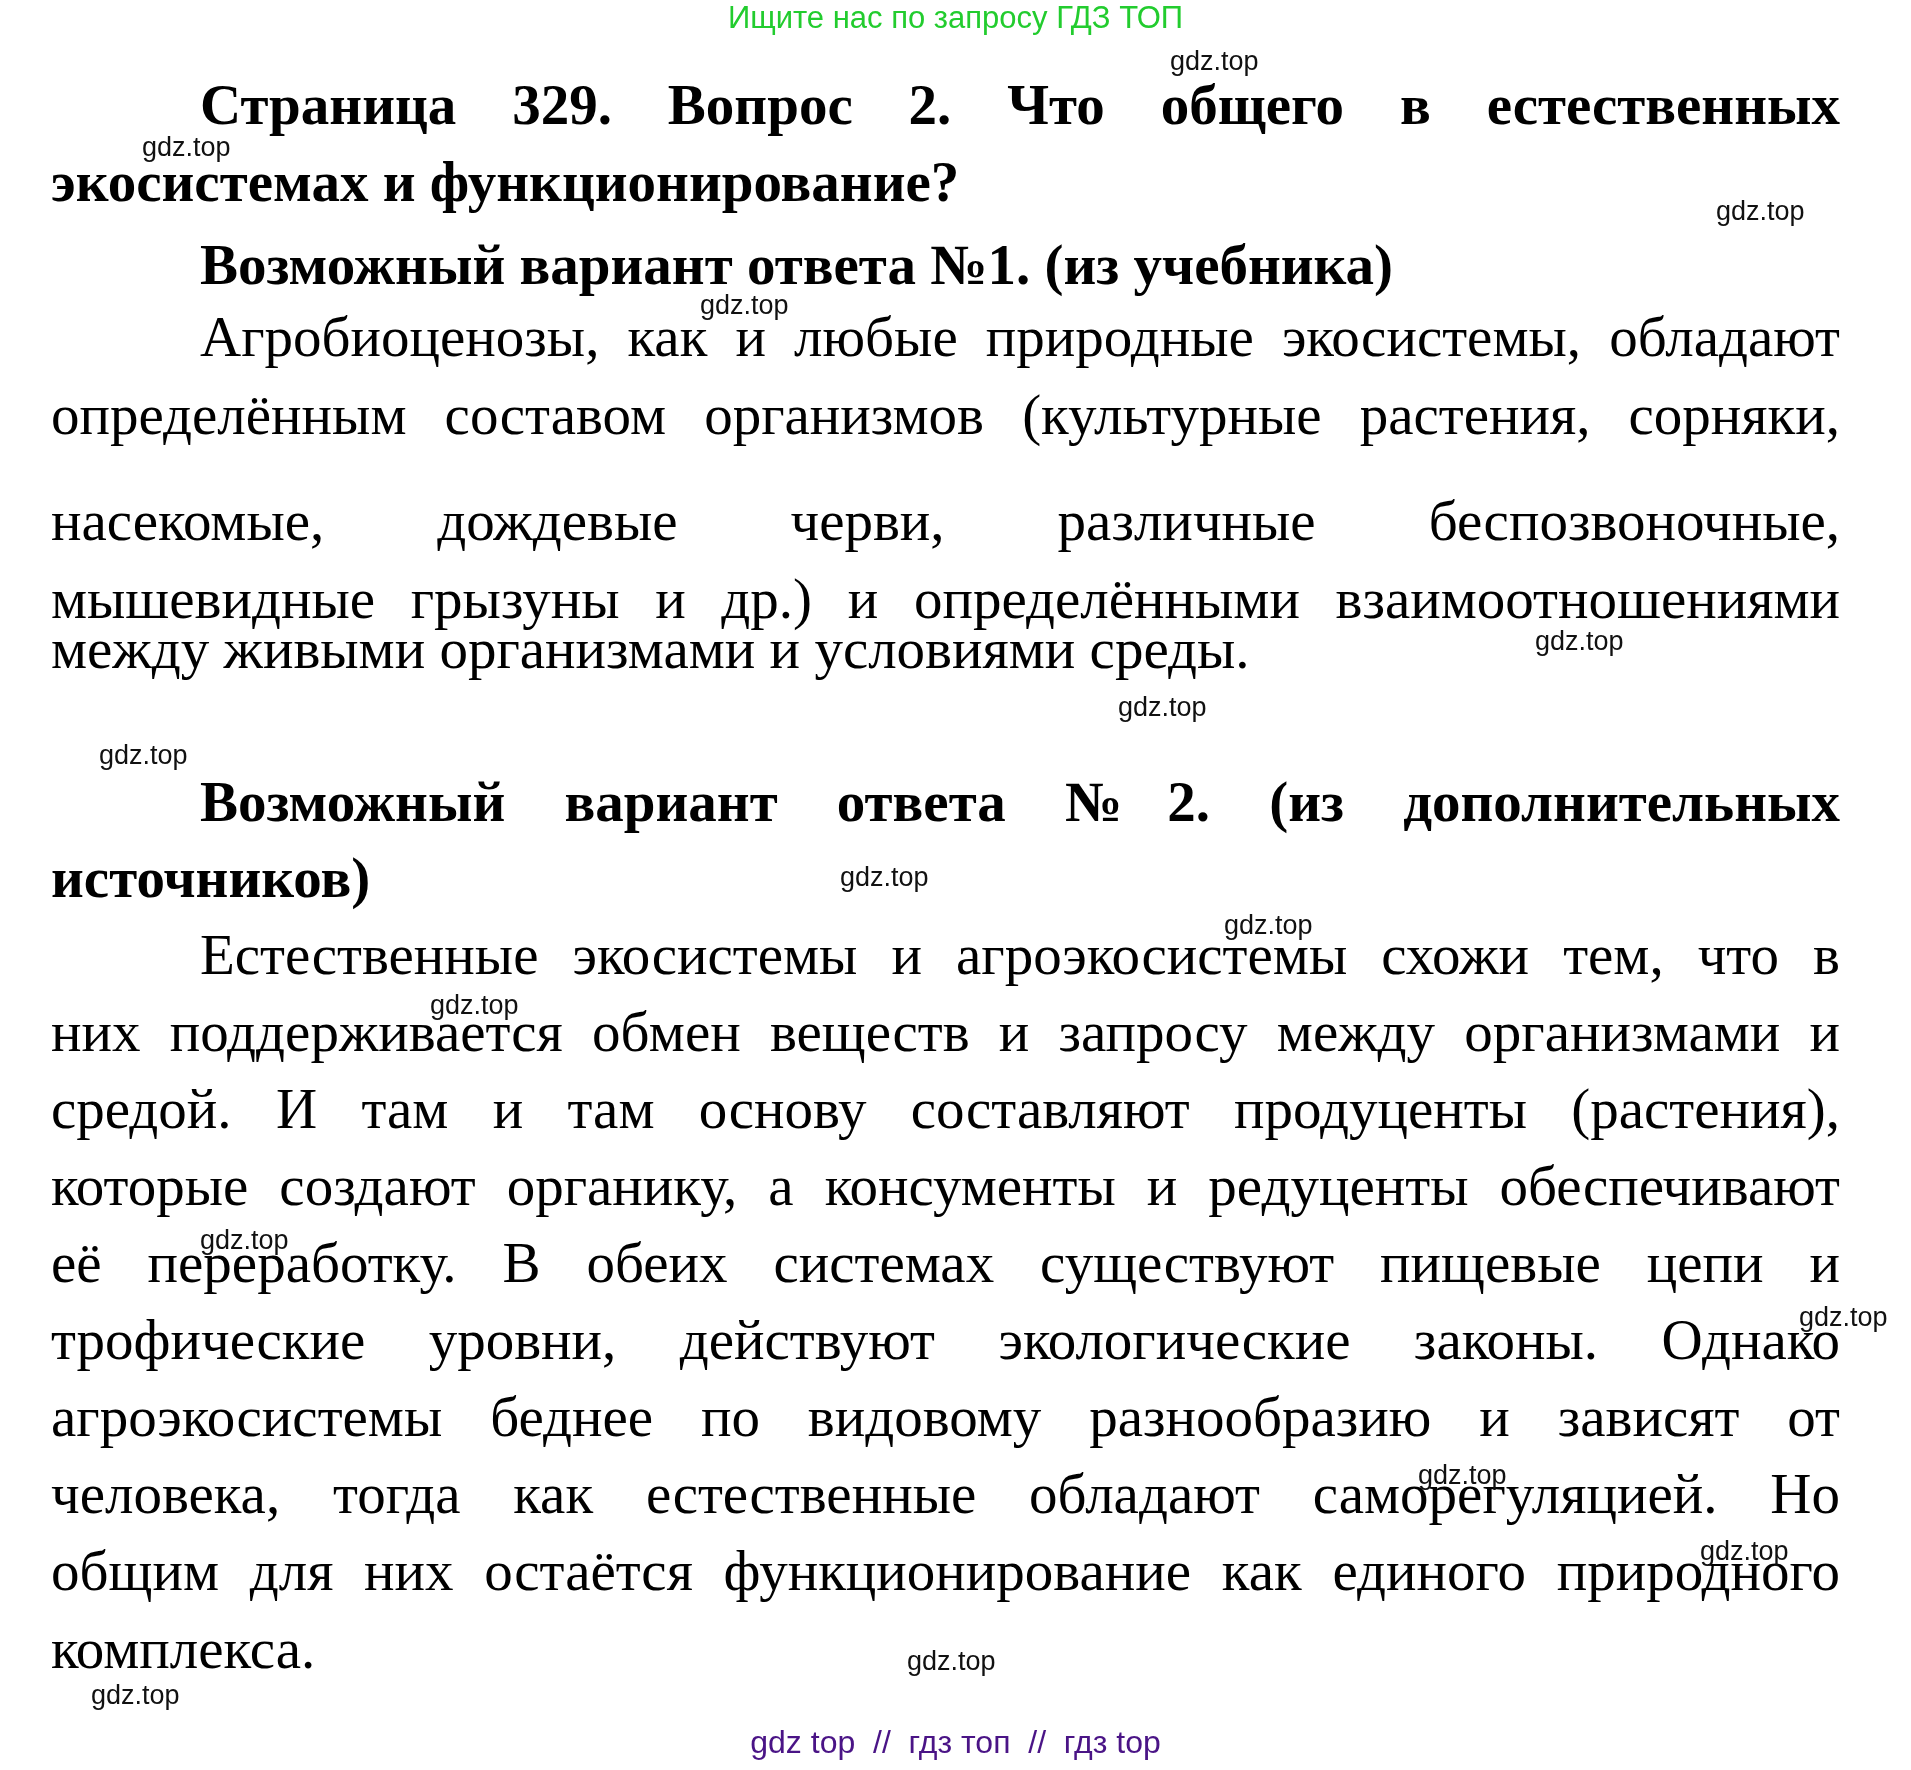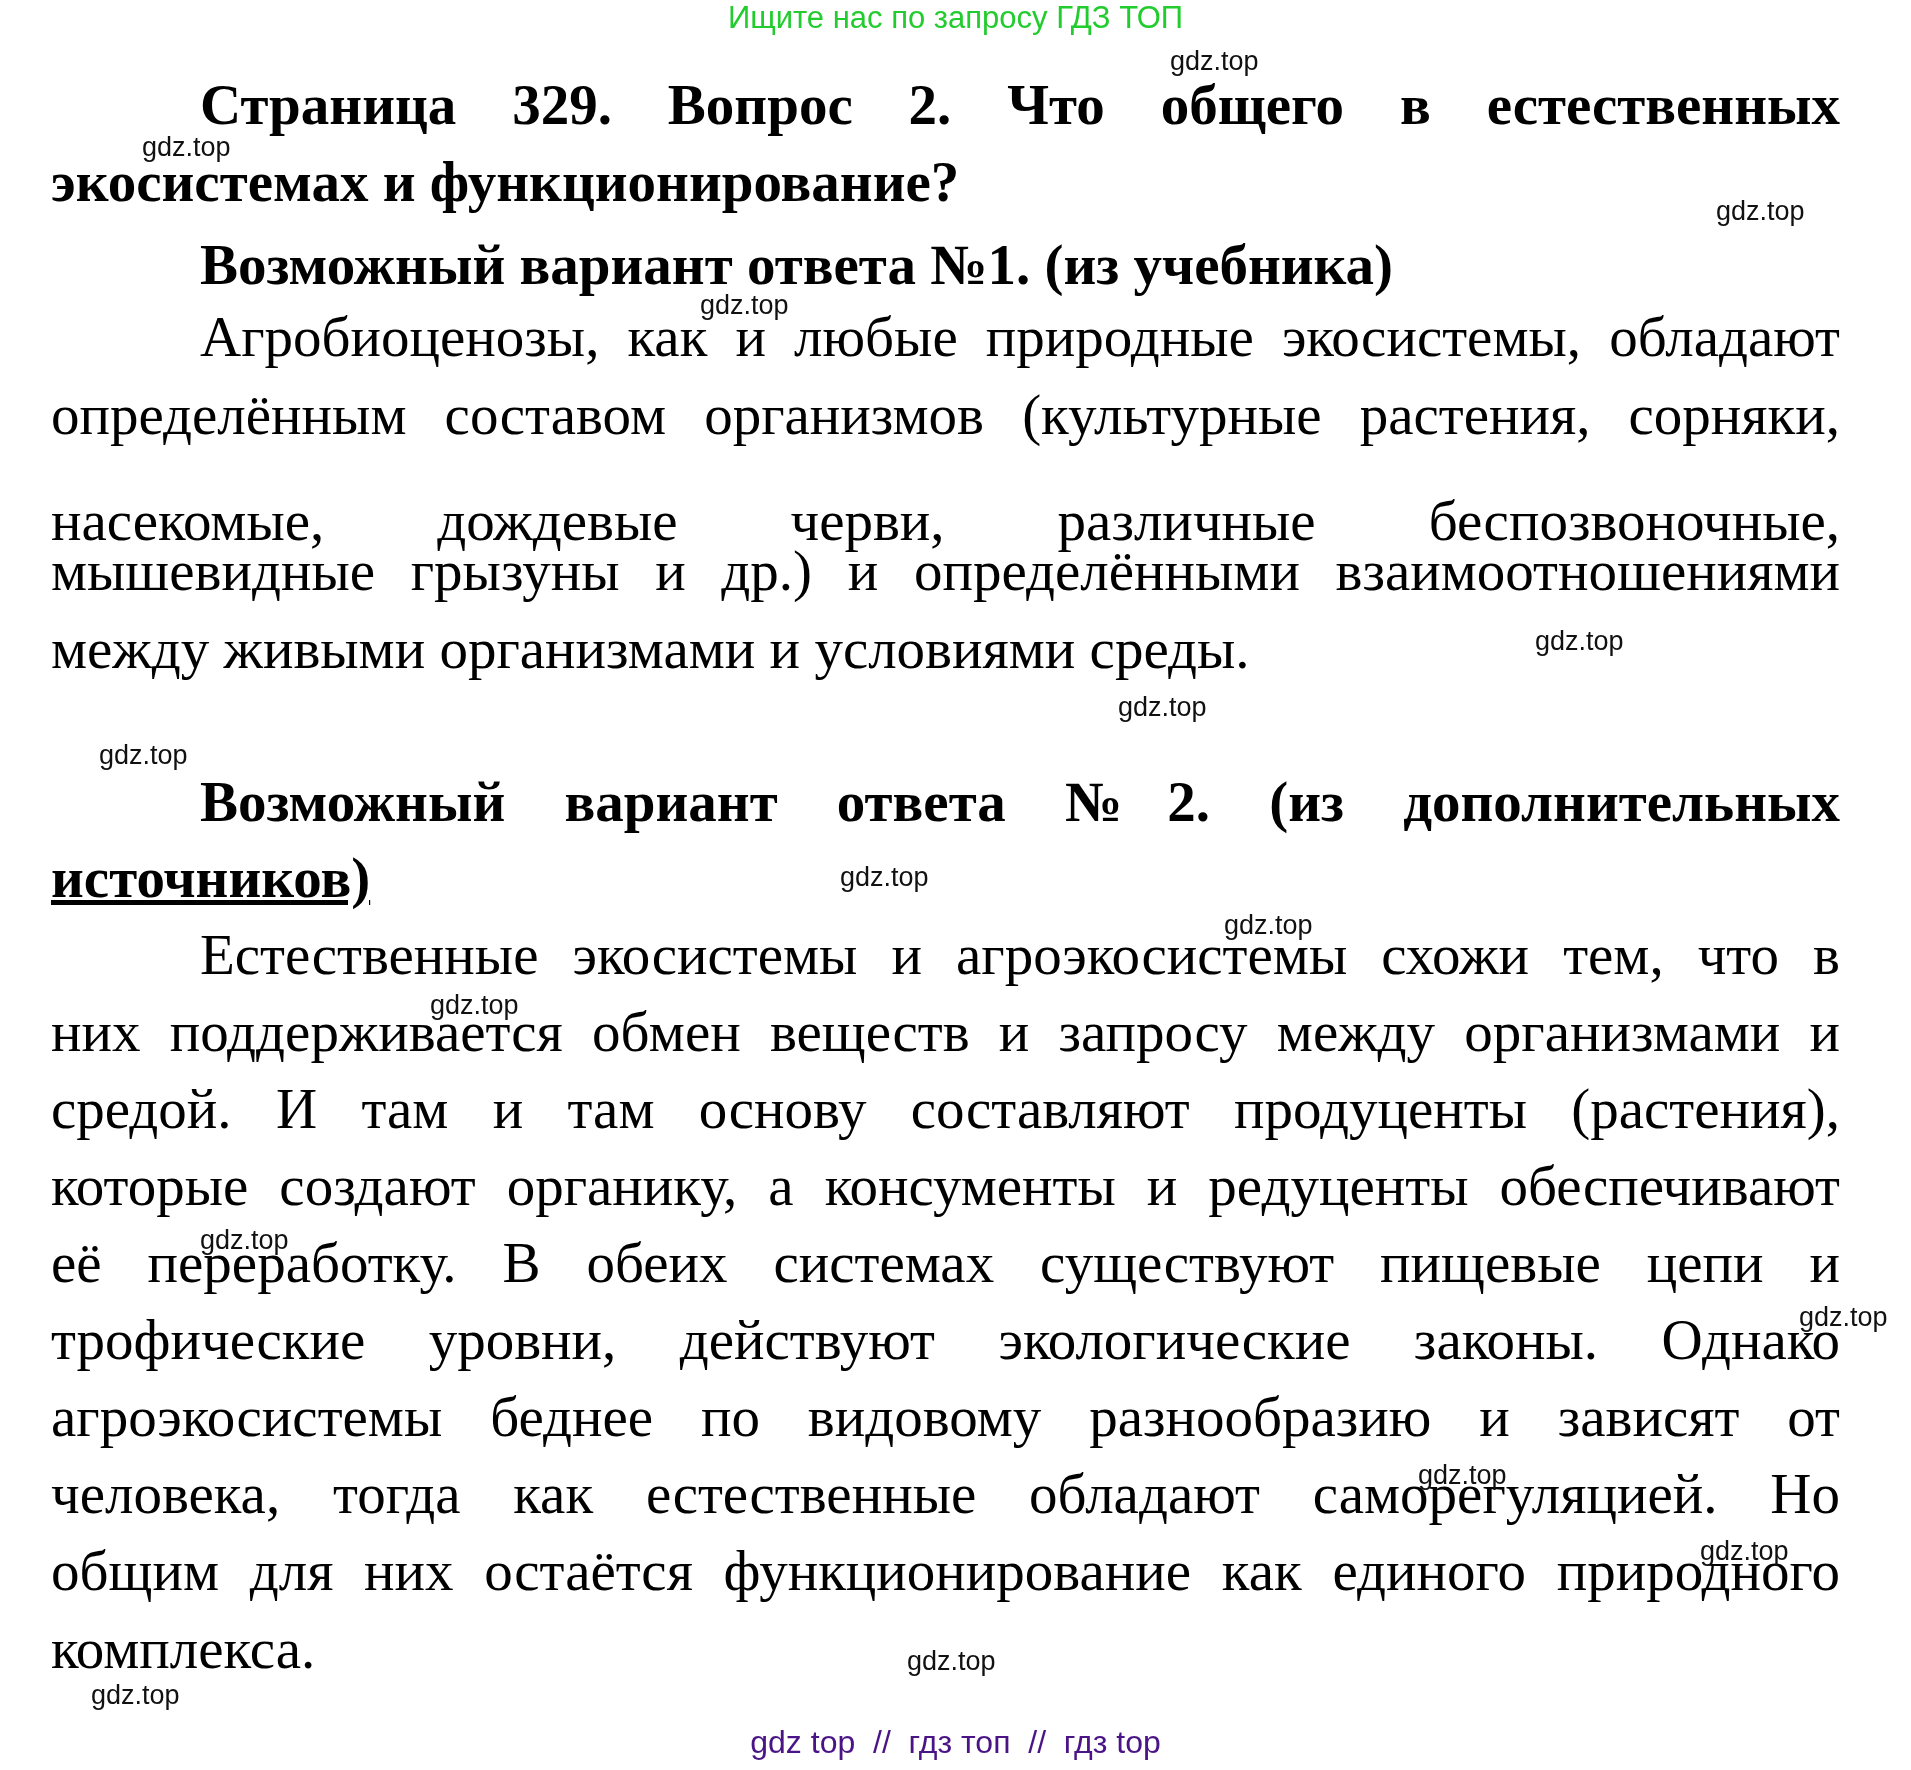--- a/index.html
+++ b/index.html
@@ -33,25 +33,25 @@
 
 <div class="banner">Ищите нас по запросу ГДЗ ТОП</div>
 
 <div class="line bold ind just" style="top:66px;">Страница 329. Вопрос 2.    Что общего в естественных</div>
 <div class="line bold" style="top:143px;">экосистемах и функционирование?</div>
 
 <div class="line bold ind" style="top:226px;">Возможный вариант ответа №1. (из учебника)</div>
 <div class="line ind just" style="top:298px;">Агробиоценозы, как и любые природные экосистемы, обладают</div>
 <div class="line just" style="top:376px;">определённым составом организмов (культурные растения, сорняки,</div>
 <div class="line just" style="top:454px;margin-top:28px;">насекомые, дождевые черви, различные беспозвоночные,</div>
-<div class="line just" style="top:532px;">мышевидные грызуны и др.) и определёнными взаимоотношениями</div>
+<div class="line just" style="top:560px;">мышевидные грызуны и др.) и определёнными взаимоотношениями</div>
 <div class="line" style="top:610px;">между живыми организмами и условиями среды.</div>
 
 <div class="line bold ind just" style="top:763px;">Возможный вариант ответа №2. (из дополнительных</div>
-<div class="line bold" style="top:839px;text-decoration:underline;">источников)</div>
+<div class="line bold" style="top:839px;">источников)</div>
 
 <div class="line ind just" style="top:916px;">Естественные экосистемы и агроэкосистемы схожи тем, что в</div>
 <div class="line just" style="top:993px;">них поддерживается обмен веществ и запросу между организмами и</div>
 <div class="line just" style="top:1070px;">средой. И там и там основу составляют продуценты (растения),</div>
 <div class="line just" style="top:1147px;">которые создают органику, а консументы и редуценты обеспечивают</div>
 <div class="line just" style="top:1224px;">её переработку. В обеих системах существуют пищевые цепи и</div>
 <div class="line just" style="top:1301px;">трофические уровни, действуют экологические законы. Однако</div>
 <div class="line just" style="top:1378px;">агроэкосистемы беднее по видовому разнообразию и зависят от</div>
 <div class="line just" style="top:1455px;">человека, тогда как естественные обладают саморегуляцией. Но</div>
 <div class="line just" style="top:1532px;">общим для них остаётся функционирование как единого природного</div>

